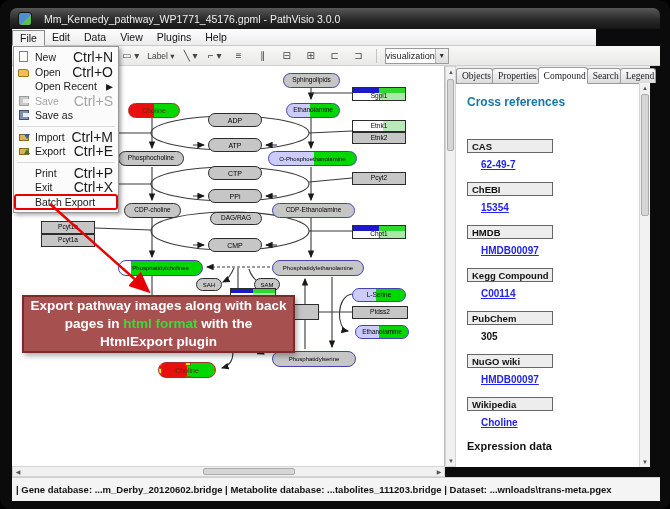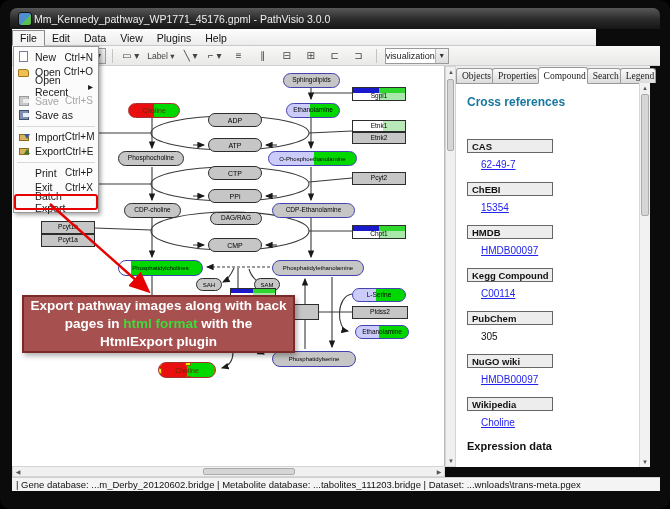--- a/index.html
+++ b/index.html
@@ -3,25 +3,25 @@
 <meta charset="utf-8">
 <style>
   html,body{margin:0;padding:0;background:#000;}
   #screen{position:relative;width:670px;height:509px;background:#0b0b0b;overflow:hidden;
           font-family:"Liberation Sans","DejaVu Sans",sans-serif;border-radius:10px;}
   .abs{position:absolute;box-sizing:border-box;}
 
   
   .titlebar{left:10px;top:8px;width:650px;height:21px;border-radius:7px 7px 0 0;
             background:linear-gradient(#585858,#2a2a2a 55%,#161616);display:flex;align-items:center;
-            color:#f0f0f0;font-size:10.5px;padding-left:8px;gap:2px;}
+            color:#f0f0f0;font-size:10.5px;padding-left:8px;gap:12px;}
   .app-icon{width:12px;height:12px;border-radius:3px;background:linear-gradient(135deg,#4f8fd0 0 55%,#57c14f 55% 100%);
             border:1px solid #111;}
   .menubar{left:12px;top:29px;width:584px;height:17px;background:linear-gradient(#fdfdfd,#ececec);
-           border-bottom:1px solid #c9c9c9;display:flex;align-items:center;font-size:10.5px;color:#111;}
+           border-bottom:1px solid #c9c9c9;display:flex;align-items:flex-start;font-size:10.5px;color:#111;}
   .menubar .mi{padding:1px 7px;margin-top:1px;}
   .menubar .mi.active{border:1px solid #8a8a8a;background:#f4f4f4;border-bottom-color:#fdfdfd;}
   .toolbar{left:12px;top:46px;width:648px;height:20px;background:linear-gradient(#f8f8f7,#e9e9e7);
            border-bottom:1px solid #cfcfcd;display:flex;align-items:center;font-size:9.5px;color:#222;gap:3px;padding-left:4px;}
   .combo{background:#fff;border:1px solid #9a9a9a;height:14px;display:flex;align-items:center;
          font-size:9px;position:relative;}
   .combo .car{margin-left:auto;width:12px;height:100%;background:linear-gradient(#f4f4f4,#dcdcdc);
          border-left:1px solid #b5b5b5;display:flex;align-items:center;justify-content:center;font-size:7px;color:#333;}
   .tbtn{height:16px;min-width:16px;display:flex;align-items:center;justify-content:center;
         font-size:10px;color:#444;padding:0 2px;border:1px solid transparent;border-radius:2px;}
@@ -47,35 +47,35 @@
   .sidepanel{left:456px;top:66px;width:194px;height:401px;background:#fff;}
   .tabs{display:flex;height:17px;background:#ececec;border-bottom:1px solid #9a9a9a;align-items:flex-end;font-size:9.5px;}
   .tab{padding:2px 1px 2px 5px;border:1px solid #9a9a9a;border-bottom:none;background:linear-gradient(#fafafa,#dcdcdc);
        border-radius:3px 3px 0 0;margin-right:-1px;color:#222;font-family:Liberation Serif, serif;}
   .tab.active{background:#fff;position:relative;padding-top:3px;border-bottom:1px solid #fff;margin-bottom:-1px;}
   .panel-body{position:absolute;left:0;top:17px;right:10px;bottom:0;overflow:hidden;padding:12px 0 0 11px;}
   .xref-heading{color:#1878a0;font-weight:bold;font-size:12px;margin-bottom:30px;}
   .xref-sec{margin-bottom:12px;margin-top:12px;}
   .xref-title{width:86px;height:14px;border:1px solid #666;background:#ededed;font-weight:bold;font-size:9.5px;
               padding:1px 0 0 4px;box-sizing:border-box;color:#111;}
-  .xref-val{margin:6px 0 12px 2px;font-size:10px;font-weight:normal;color:#111;padding-left:12px;}
+  .xref-val{margin:6px 0 12px 2px;font-size:10px;font-weight:bold;color:#111;padding-left:12px;}
   .xref-val.link{color:#2323ee;text-decoration:underline;cursor:pointer;}
   .xref-footer{font-weight:bold;font-size:11px;color:#111;margin-top:2px;}
   .panel-vscroll{position:absolute;right:0;top:17px;bottom:0;width:10px;background:#f2f2f2;border-left:1px solid #d8d8d8;}
 
   
-  .statusbar{left:12px;top:477px;width:648px;height:14px;background:#f4f4f4;border-top:1px solid #cfcfcf;
-             font-size:9.5px;color:#111;display:flex;align-items:center;padding-left:4px;}
-
-  
-  .filemenu{left:13px;top:46px;width:86px;background:#fbfbfb;border:1px solid #979797;
+  .statusbar{left:12px;top:477px;width:648px;height:24px;background:#f4f4f4;border-top:1px solid #cfcfcf;
+             font-size:9.5px;color:#111;display:flex;align-items:center;padding-left:4px;font-weight:bold;}
+
+  
+  .filemenu{left:13px;top:46px;width:106px;background:#fbfbfb;border:1px solid #979797;
             box-shadow:2px 2px 4px rgba(0,0,0,.35);z-index:20;padding:3px 1px;font-size:10.5px;color:#1a1a1a;}
   .fm-item{display:flex;align-items:center;height:14.5px;padding:0 4px 0 3px;position:relative;}
   .fm-item .lbl{margin-left:4px;}
-  .fm-item .sc{margin-left:auto;font-size:10px;}
+  .fm-item .sc{margin-left:auto;font-size:14px;}
   .fm-item.disabled{color:#a6a6a6;}
   .fm-item.hl{outline:2px solid #e60000;outline-offset:-1px;border-radius:2px;}
   .fm-sep{height:1px;background:#d9d9d9;margin:3px 2px;}
   .fm-ico{width:13px;height:12px;flex:0 0 13px;position:relative;}
   .ico-page{background:#fff;border:1px solid #7a7a9a;width:9px;height:11px;margin-left:1px;}
   .ico-folder{background:#f0c050;border:1px solid #a07820;width:11px;height:8px;margin-top:3px;border-radius:1px 3px 1px 1px;}
   .ico-disk{background:#8090b0;border:1px solid #40506a;width:10px;height:10px;margin:1px;}
   .ico-disk:after{content:"";position:absolute;left:3px;top:2px;width:6px;height:4px;background:#e8eef8;}
   .ico-disk.dis{background:#c9c9c9;border-color:#9b9b9b;}
   .ico-disk.dis:after{background:#eee;}

